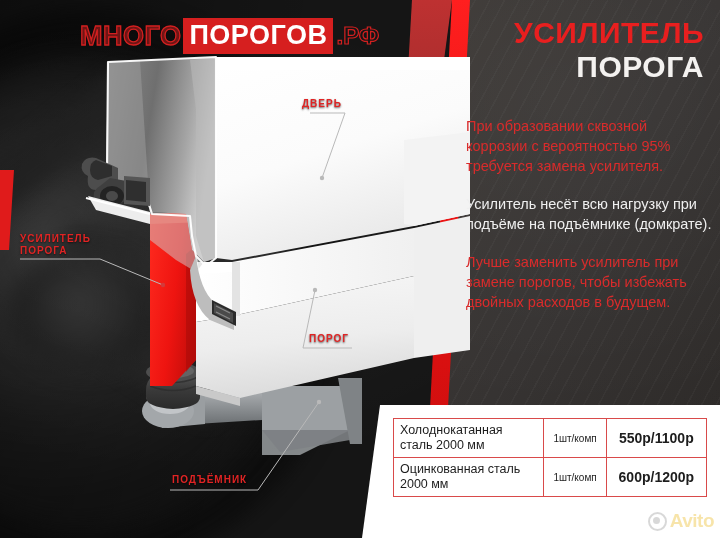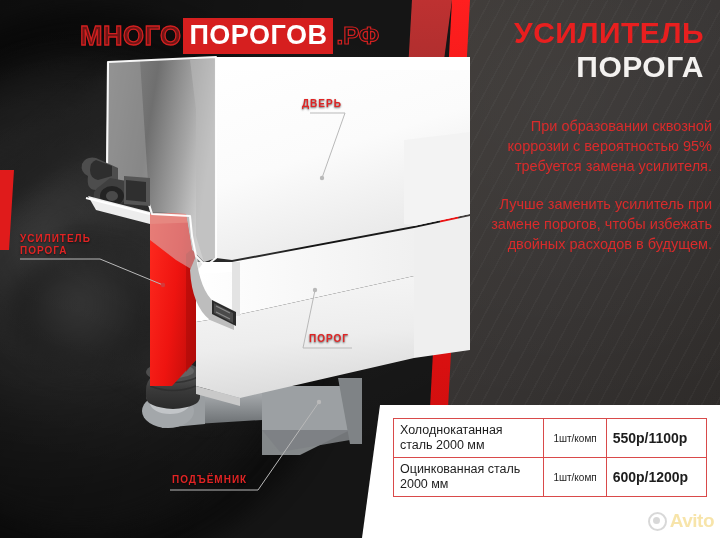--- a/index.html
+++ b/index.html
@@ -106,21 +106,21 @@
   
   .title{position:absolute;left:466px;top:16px;width:244px;}
   .title .t1{
     color:#e81f1f;font-size:30px;font-weight:bold;letter-spacing:.5px;line-height:34px;
     text-align:right;padding-right:6px;
   }
   .title .t2{
     color:#f4f2f0;font-size:30px;font-weight:bold;letter-spacing:.5px;line-height:34px;
     text-align:right;padding-right:6px;
   }
-  .body{position:absolute;left:466px;top:116px;width:246px;text-align:right;}
+  .body{position:absolute;left:466px;top:116px;width:246px;}
   .para{font-size:14.5px;line-height:20px;margin:0 0 18px 0;}
   .para.red{color:#d92b2b;}
   .para.white{color:#efefef;}
 
   
   .table-wrap{
     position:absolute;left:380px;top:405px;width:340px;height:133px;
     background:#fff;
   }
   .table-wrap::before{
@@ -129,21 +129,21 @@
   }
   table.price{
     position:absolute;left:13px;top:13px;width:314px;border-collapse:collapse;
     border:1.4px solid #d94a4a;table-layout:fixed;
   }
   table.price td{
     border:1.2px solid #d94a4a;padding:4px 6px;vertical-align:middle;color:#1d1d1d;
   }
   td.c-name{font-size:12.5px;line-height:15px;width:150px;}
   td.c-qty{font-size:10px;text-align:center;width:62px;color:#2a2a2a;}
-  td.c-price{font-size:14px;font-weight:bold;width:100px;}
+  td.c-price{font-size:14px;font-weight:bold;text-align:center;width:100px;}
 
   
   .watermark{
     position:absolute;right:6px;bottom:6px;display:flex;align-items:center;gap:3px;
     opacity:.34;pointer-events:none;
   }
   .watermark .wm-ring{
     width:19px;height:19px;border-radius:50%;border:2.6px solid #8f8f8f;position:relative;
   }
   .watermark .wm-ring::after{
@@ -332,20 +332,21 @@
     <div class="ctext">ПОДЪЁМНИК</div>
   </div>
 
   <div class="title">
     <div class="t1">УСИЛИТЕЛЬ</div>
     <div class="t2">ПОРОГА</div>
   </div>
 
   <div class="body">
     <p class="para red">При образовании сквозной коррозии с вероятностью 95% требуется замена усилителя.</p>
+    <p class="para white">Усилитель несёт всю нагрузку при подъёме на подъёмнике (домкрате).</p>
     <p class="para red">Лучше заменить усилитель при замене порогов, чтобы избежать двойных расходов в будущем.</p>
   </div>
 
   <div class="table-wrap">
     <table class="price">
       <tbody>
         <tr>
           <td class="c-name">Холоднокатанная сталь 2000 мм</td>
           <td class="c-qty">1шт/комп</td>
           <td class="c-price">550р/1100р</td>

